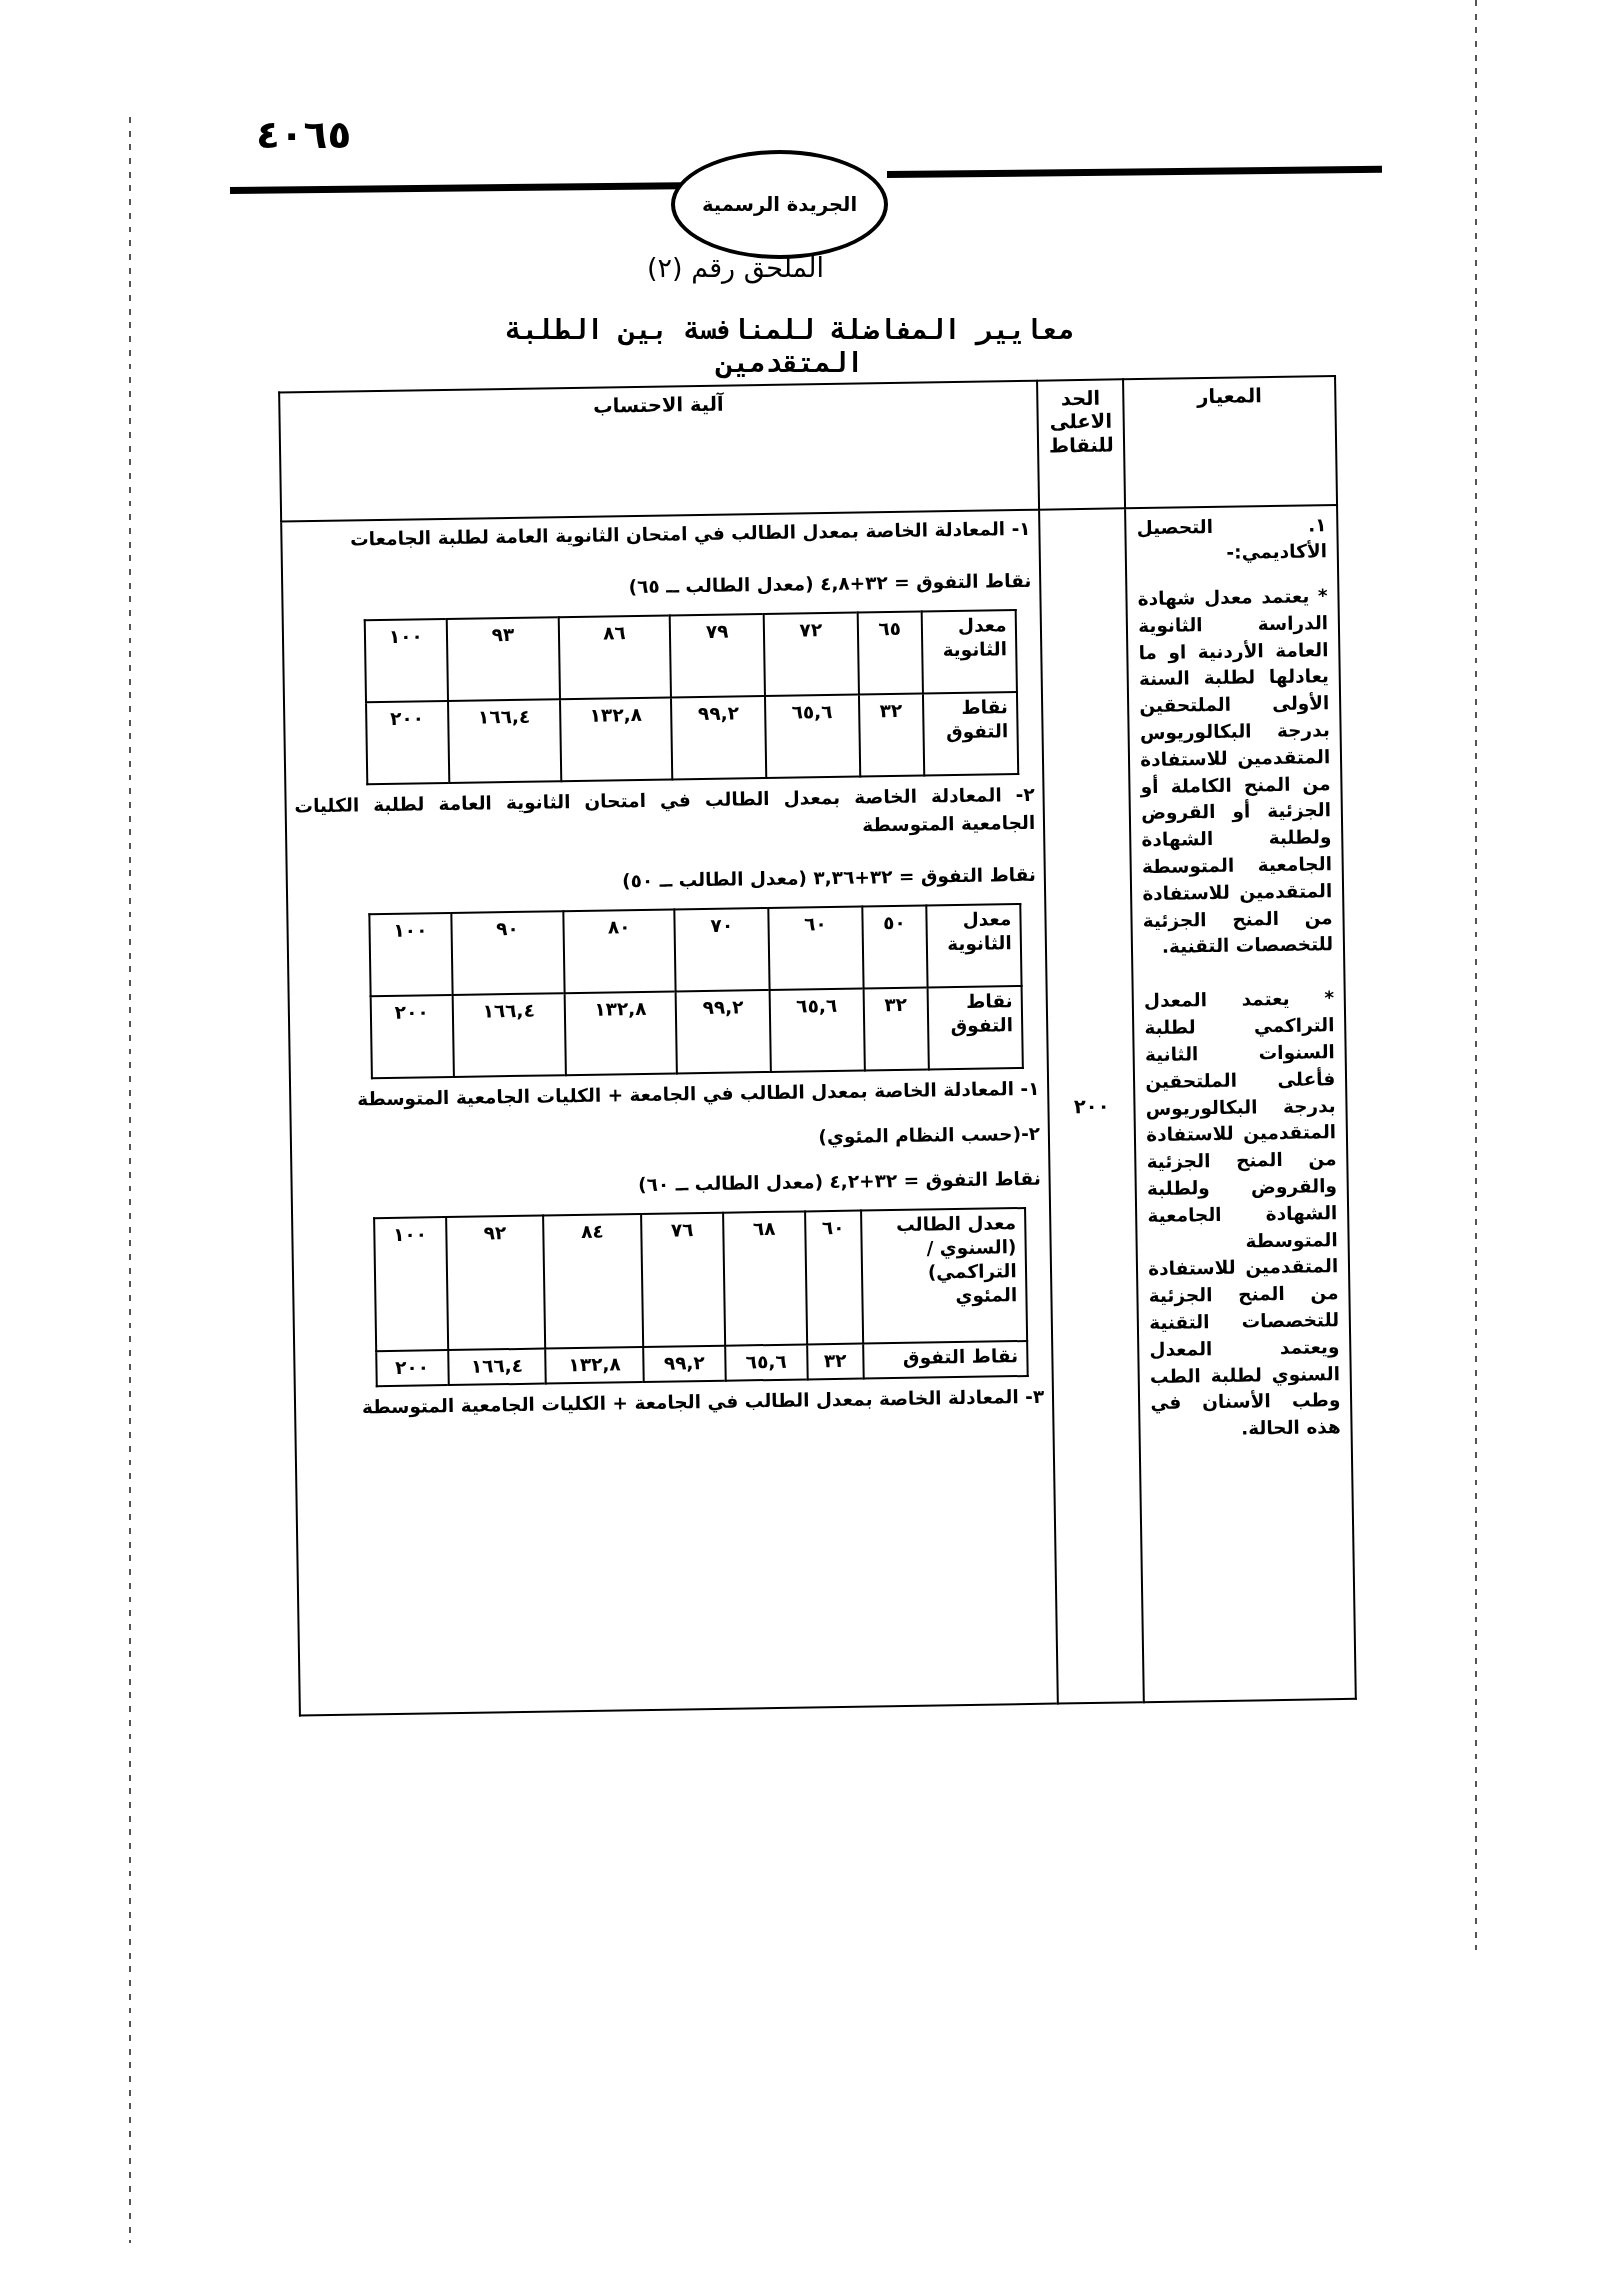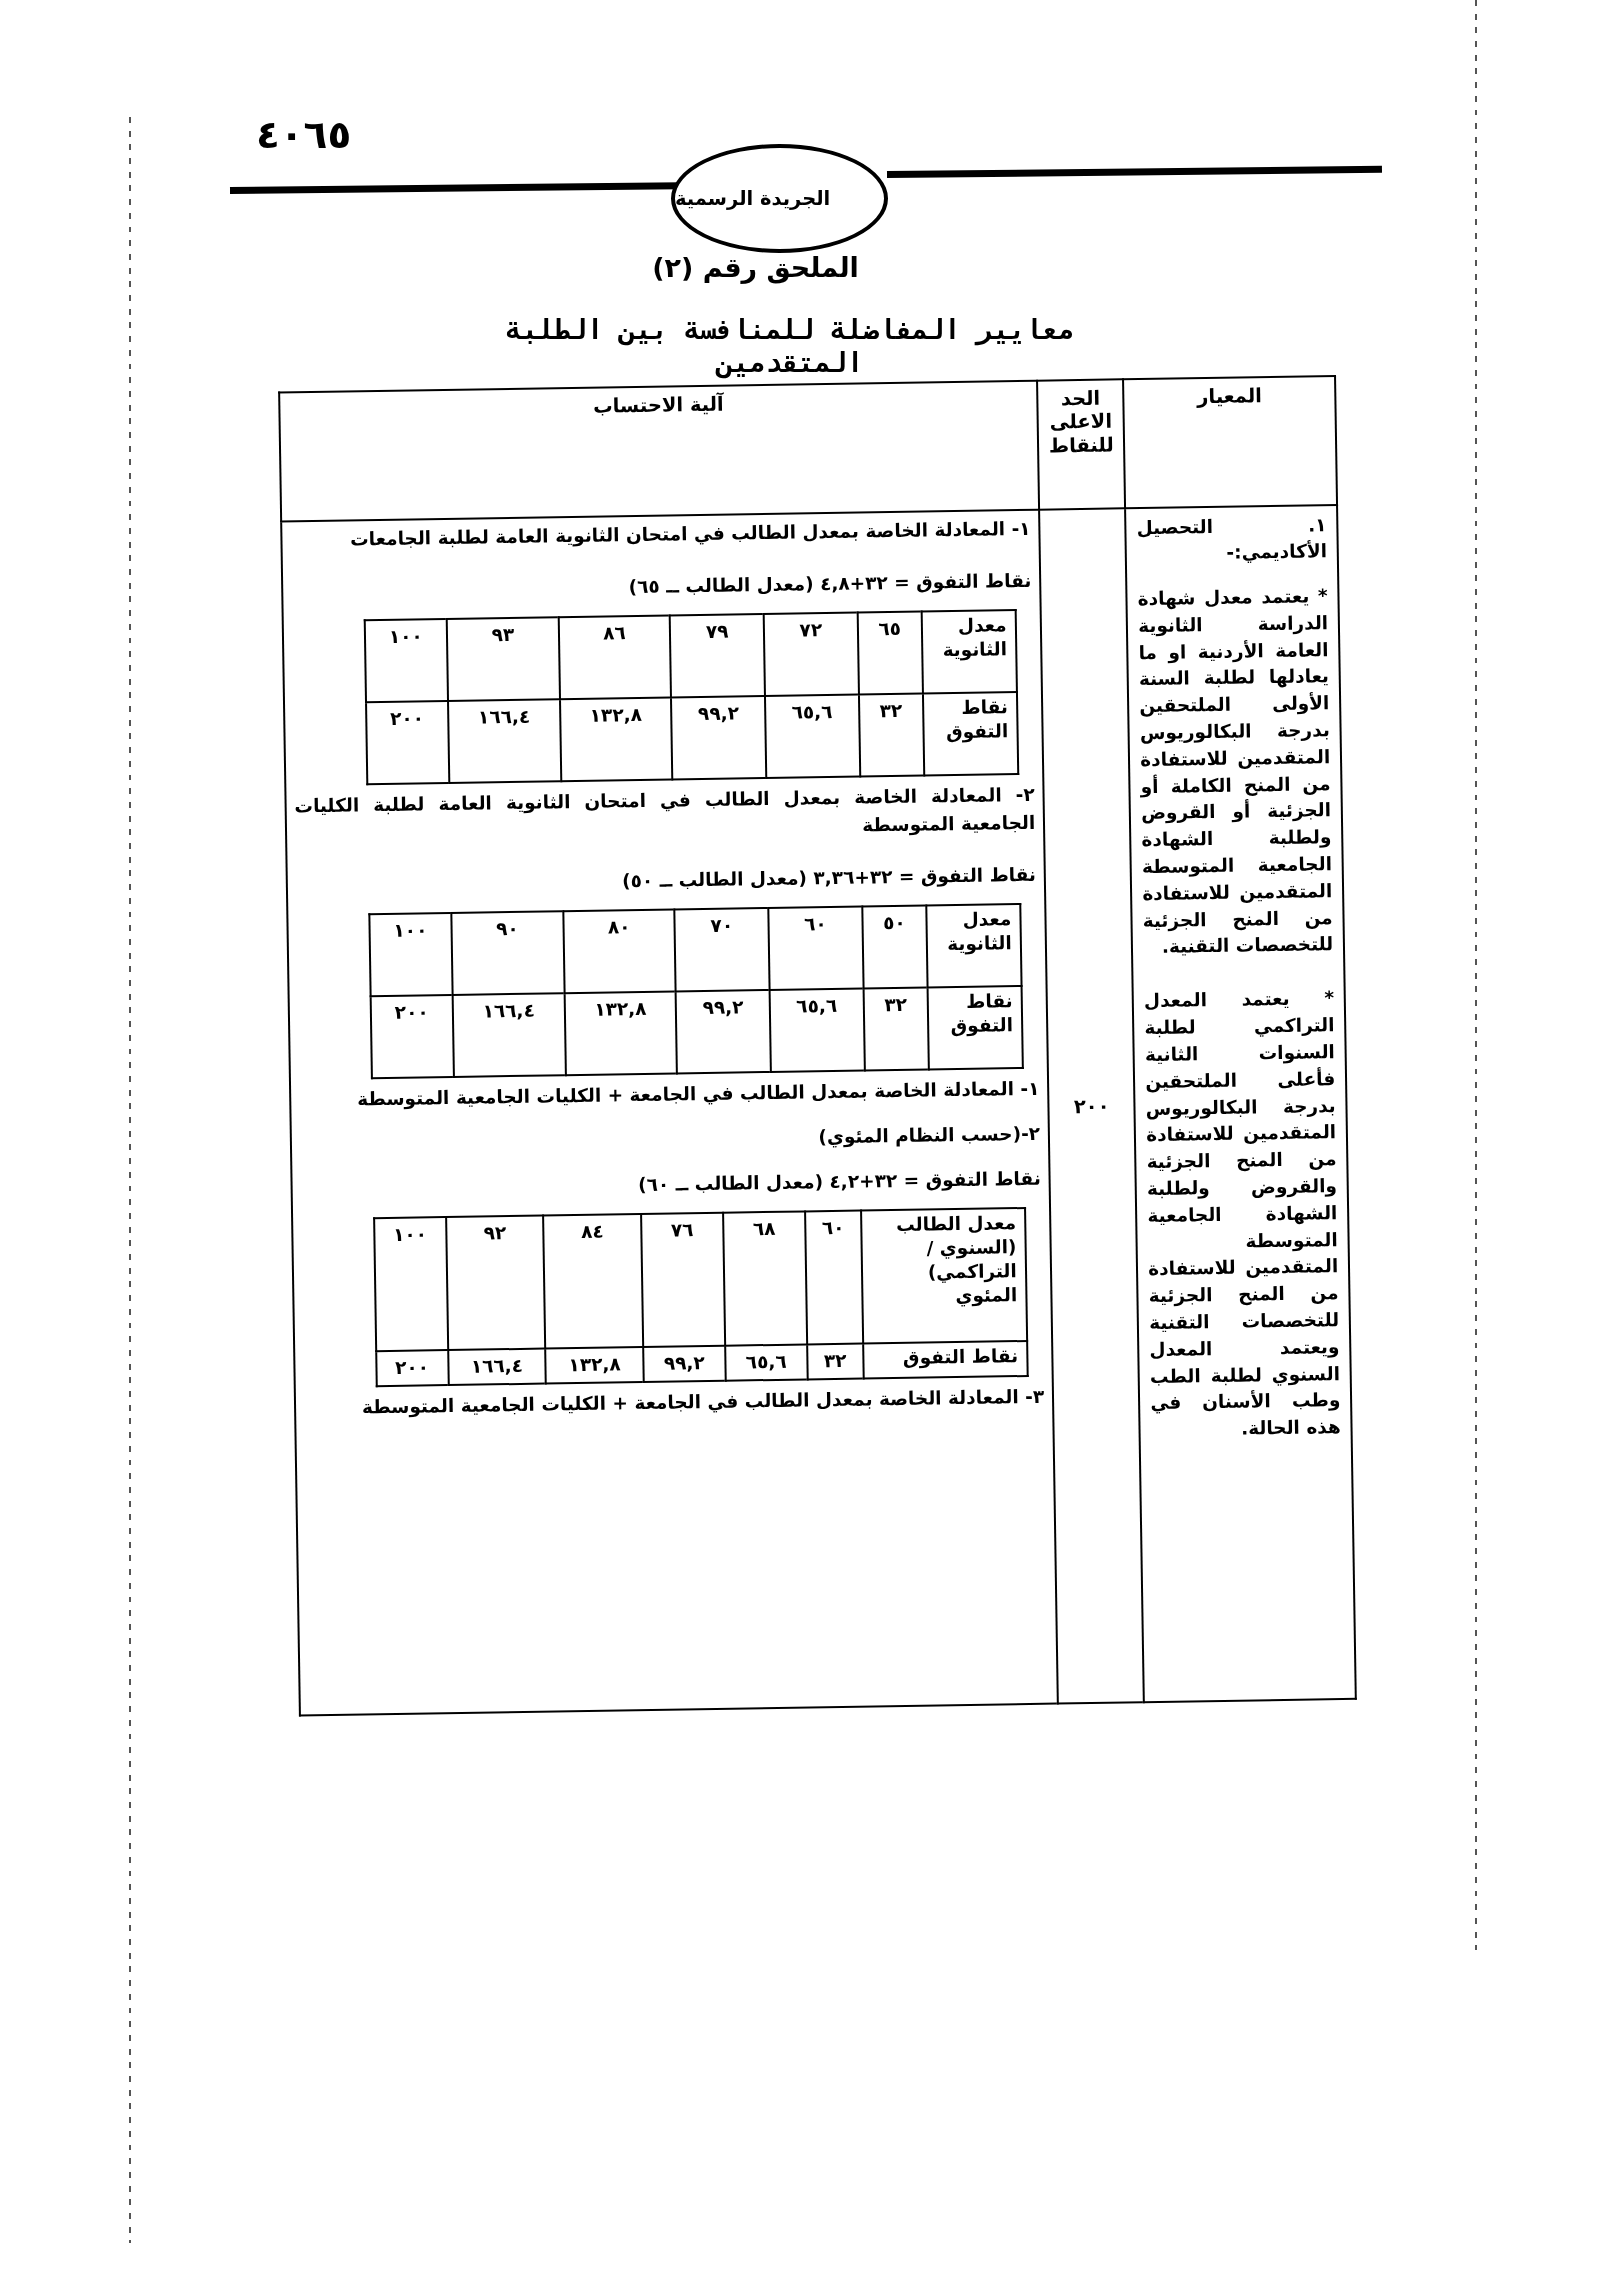--- a/index.html
+++ b/index.html
@@ -10,28 +10,28 @@
     .page-number {
       position: absolute; left: 256px; top: 96px;
       font-size: 39px; font-weight: bold; letter-spacing: 5.9px; margin-top: 16px;
     }
     .masthead-line {
       position: absolute; height: 6.8px; background: #000;
     }
     .masthead-line.left { left: 230px; top: 187px; width: 451px; transform: rotate(-0.6deg); transform-origin: left center; }
     .masthead-line.right { left: 887px; top: 171px; width: 495px; transform: rotate(-0.6deg); transform-origin: left center; }
     .masthead-oval {
-      position: absolute; left: 671px; top: 144px; width: 217px; height: 109px;
+      position: absolute; left: 671px; top: 150px; width: 217px; height: 109px;
       border: 4.9px solid #000; border-radius: 50%; box-sizing: border-box;
-      display: flex; align-items: center; background: #fff;
+      display: flex; align-items: center; justify-content: center; background: #fff;
     }
     .masthead-oval span { font-size: 19.5px; font-weight: bold; }
     .annex-title {
-      position: absolute; left: 585px; top: 252px; width: 341px; text-align: center;
-      font-size: 27px; font-weight: bold; direction: rtl;
+      position: absolute; left: 565px; top: 252px; width: 341px; text-align: center;
+      font-size: 27px; font-weight: normal; direction: rtl;
     }
     .doc-title {
       position: absolute; left: 468px; top: 314px; width: 644px; text-align: center;
       font-size: 27px; font-weight: bold; direction: rtl; font-family: Liberation Mono, monospace;
     }
     .main-table {
       position: absolute; left: 278px; top: 375px; width: 1058px;
       border-collapse: collapse; direction: rtl;
       transform: rotate(-0.9deg); transform-origin: top right;
     }

